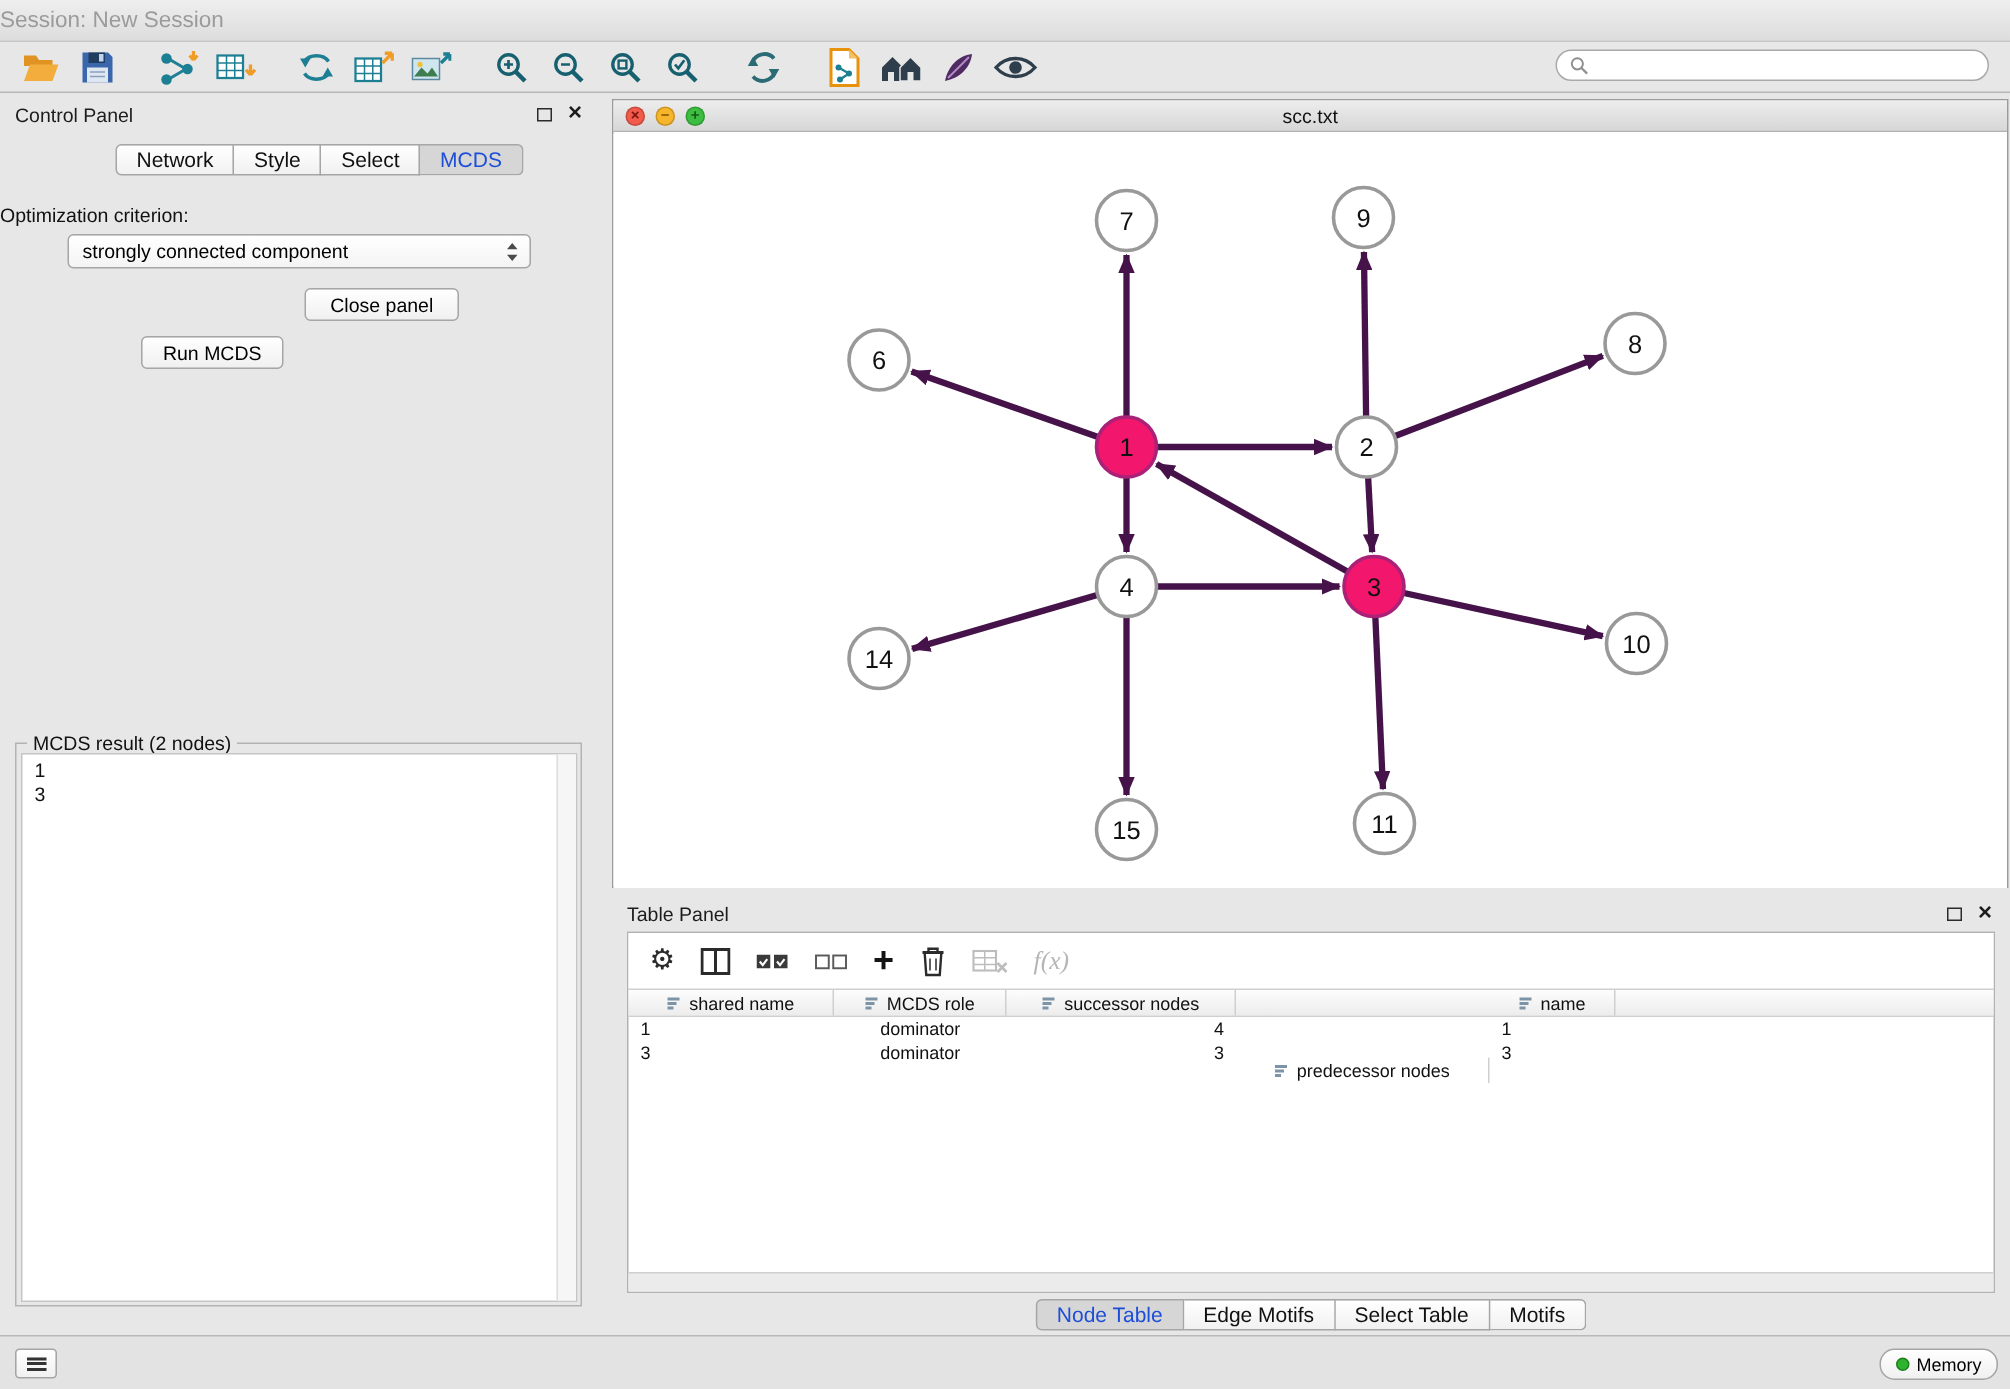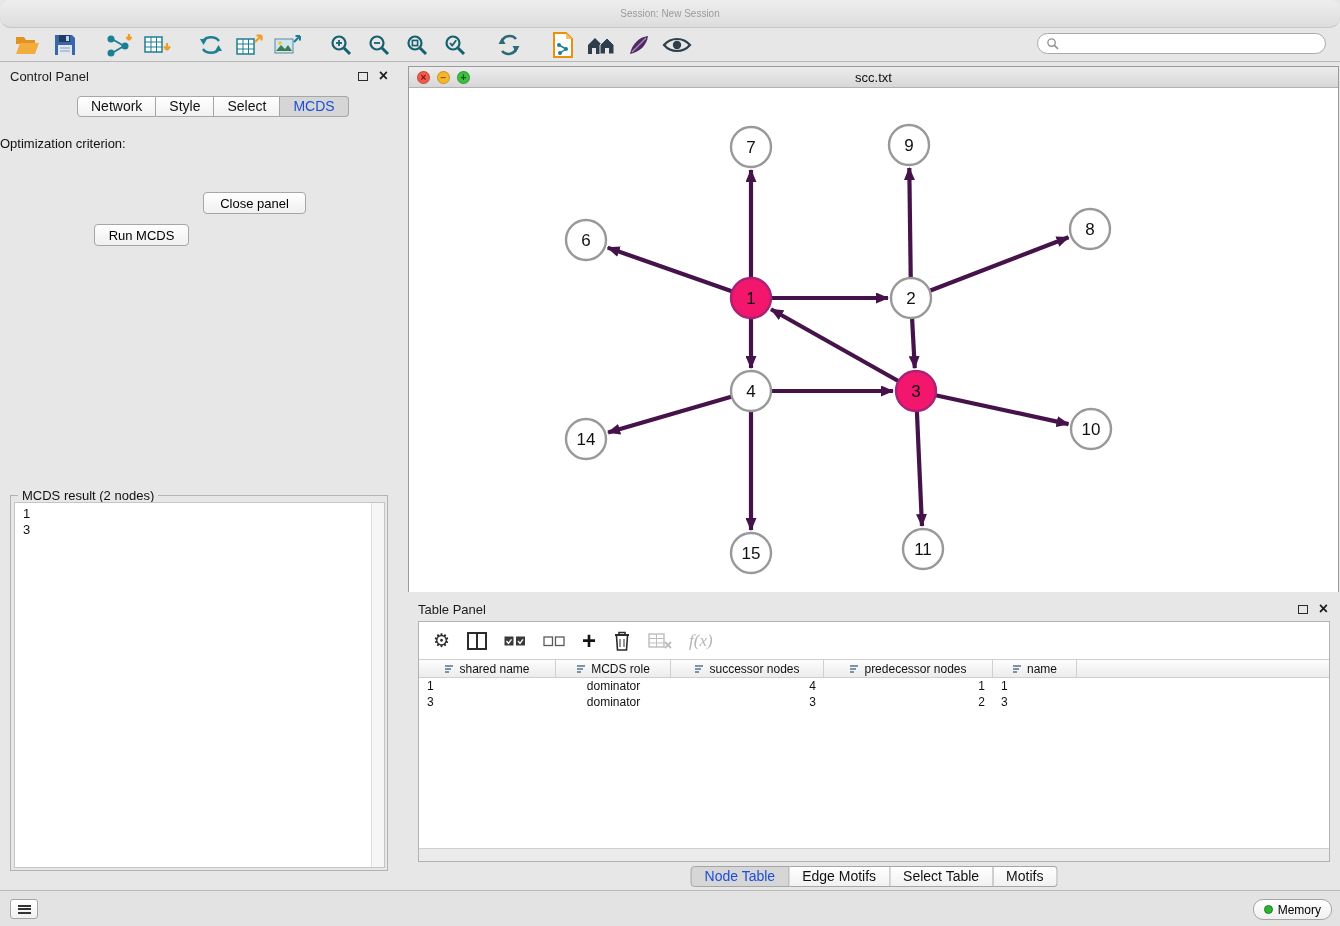--- a/index.html
+++ b/index.html
@@ -2,21 +2,21 @@
 <html><head>
 <meta charset="utf-8">
 <style>
   * { margin:0; padding:0; box-sizing:border-box; }
   html,body { width:1340px; height:926px; }
   body { position:relative; background:#e7e7e7; font-family:"Liberation Sans", sans-serif; overflow:hidden; color:#111; }
 
   
   .titlebar { position:absolute; top:0; left:0; width:1340px; height:28px;
     background:linear-gradient(#eeeeee,#dddddd); border-bottom:1px solid #c6c6c6;
-    text-align:center; line-height:28px; font-size:10px; color:#9b9b9b;border-radius:11px; }
+    line-height:28px; font-size:15px; color:#9b9b9b; }
 
   
   .toolbar { position:absolute; top:29px; left:0; width:1340px; height:33px;
     display:flex; align-items:center; padding-left:8px; background:#e7e7e7;
     border-bottom:1px solid #b7b7b7; }
   .tbtn { width:38px; height:30px; display:flex; align-items:center; justify-content:center;
     background:transparent; border:none; cursor:default; flex:0 0 auto; }
   .grp { margin-left:16px; }
   .search-box { position:absolute; right:14px; top:4px; width:289px; height:21px;
     background:#fff; border:1px solid #a9a9a9; border-radius:11px;
@@ -83,21 +83,21 @@
   .tw-toolbar .ticon { display:flex; align-items:center; justify-content:center; background:none; border:none; }
   .gear-glyph { font-size:19px; color:#2b2b2b; line-height:19px; font-family:"DejaVu Sans", sans-serif; }
   .plus-glyph { font-size:24px; font-weight:bold; color:#141414; line-height:20px; }
   .fx-glyph { font-family:"Liberation Serif", serif; font-style:italic; font-size:17px; color:#b5b5b5; }
   .thead { display:flex; height:19px; background:linear-gradient(#fdfdfd,#ececec);
     border-top:1px solid #cfcfcf; border-bottom:1px solid #cfcfcf; }
   .th { display:flex; align-items:center; justify-content:center; gap:5px;
     border-right:1px solid #cfcfcf; height:100%; font-size:12px; }
   .tr { display:flex; height:16px; }
   .td { font-size:12px; padding:1px 8px; white-space:nowrap; overflow:hidden; }
-  .c0 { width:137px; } .c1 { width:115px;text-align:center; } .c2 { width:153px; } .c3 { width:169px; } .c4 { width:84px; }
+  .c0 { width:137px; } .c1 { width:115px;text-align:center; } .c2 { width:153px; } .c3 { width:169px;margin-top:45px; } .c4 { width:84px; }
   .ralign { text-align:right; }
   .tw-bottomstrip { position:absolute; bottom:0; left:0; width:100%; height:13px;
     background:#ebebeb; border-top:1px solid #d0d0d0; }
   .tp-tabs { position:absolute; bottom:3px; left:50%; transform:translateX(-50%); }
 
   
   .statusbar { position:absolute; left:0; bottom:0; width:1340px; height:36px;
     background:#e3e3e3; border-top:1px solid #b9b9b9; }
   .menu-btn { position:absolute; left:10px; top:8px; width:28px; height:20px;
     background:linear-gradient(#ffffff,#f0f0f0); border:1px solid #a5a5a5; border-radius:3px;
@@ -284,20 +284,27 @@
 
   <div class="seg cp-tabs">
     <button class="seg-tab">Network</button>
     <button class="seg-tab">Style</button>
     <button class="seg-tab">Select</button>
     <button class="seg-tab active">MCDS</button>
   </div>
 
   <div class="cp-optlabel">Optimization criterion:</div>
 
+  <button class="cp-dropdown">
+    <span>strongly connected component</span>
+    <svg class="dd-arrows" width="9" height="14" viewBox="0 0 9 14">
+      <path d="M4.5 1 L8 5.2 H1 Z" fill="#4a4a4a"></path>
+      <path d="M4.5 13 L1 8.8 H8 Z" fill="#4a4a4a"></path>
+    </svg>
+  </button>
 
   <button class="btn run-btn">Run MCDS</button>
   <button class="btn closepanel-btn">Close panel</button>
 
   <div class="result-box">
     <div class="result-legend">MCDS result (2 nodes)</div>
     <div class="result-inner">
       <div>1</div>
       <div>3</div>
       <div class="result-scrollbar"></div>

